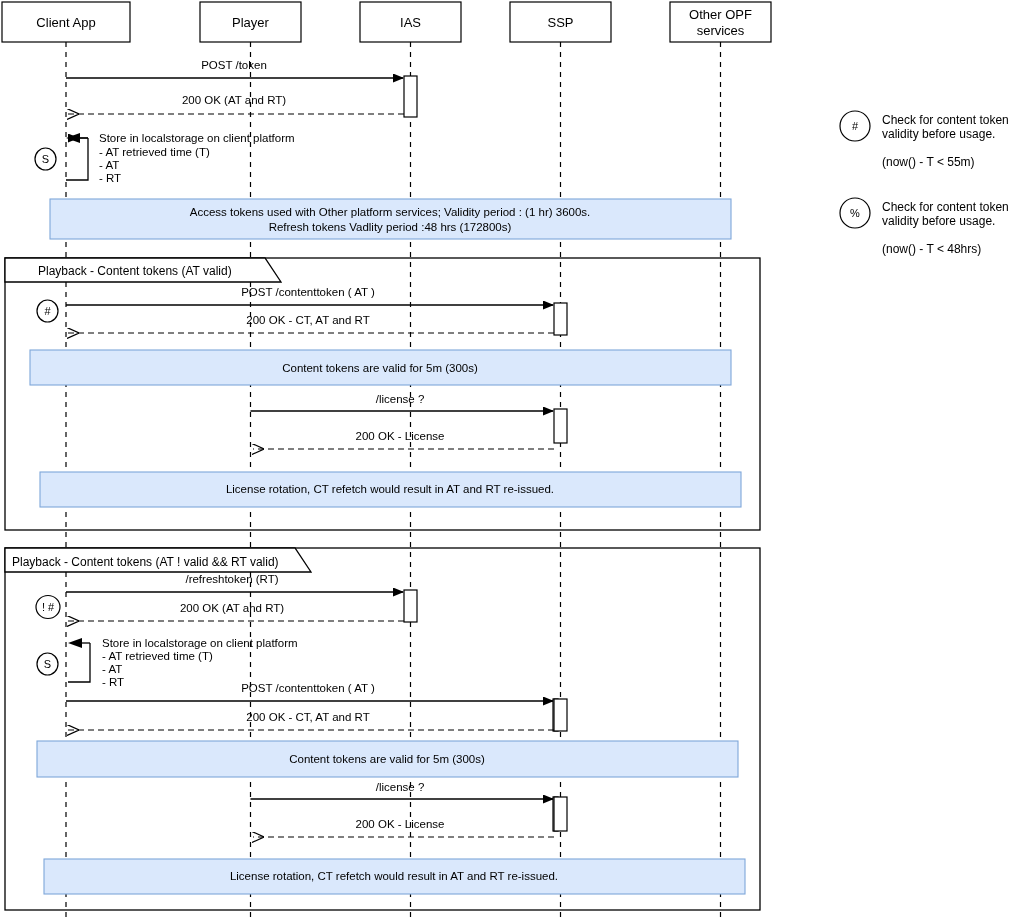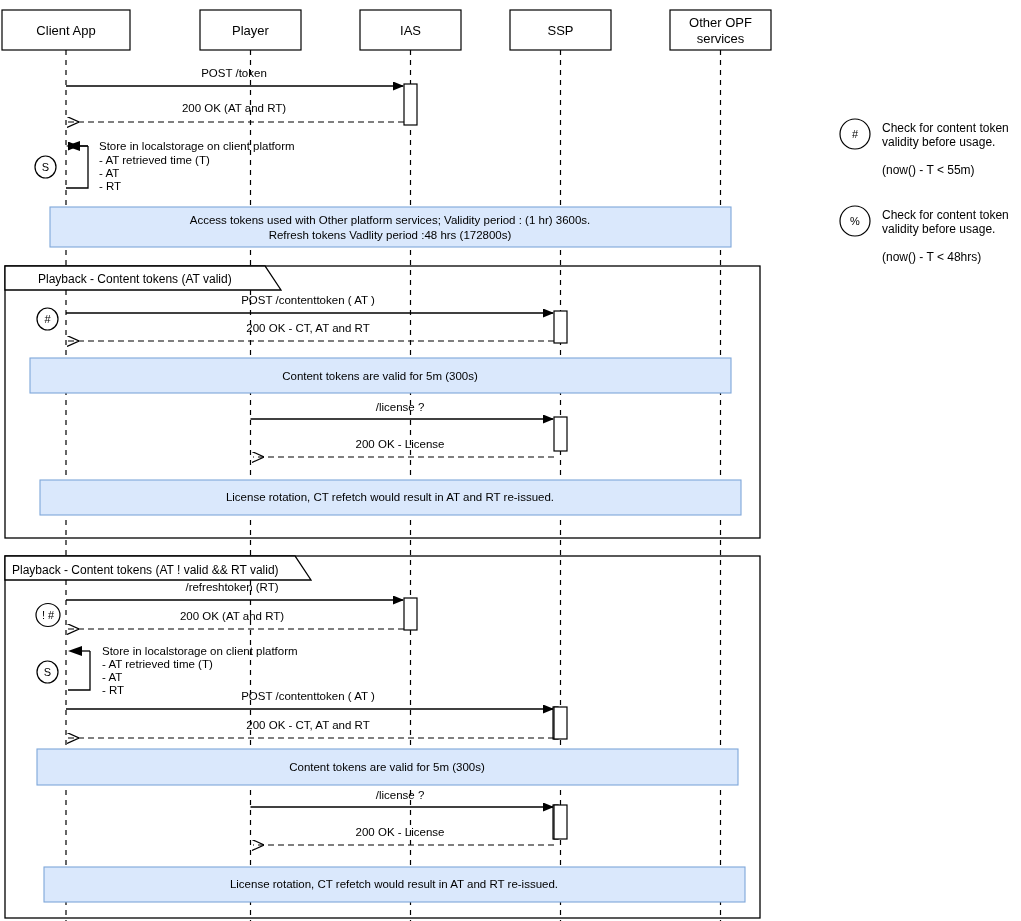--- a/index.html
+++ b/index.html
@@ -11,21 +11,21 @@
     font-family: "Liberation Sans", sans-serif;
     width: 1021px;
     height: 921px;
     position: relative;
     overflow: hidden;
     color: #000000;
   }
   #diagram-root {
     position: absolute;
     left: 0;
-    top: 8px;
+    top: 0;
     width: 1021px;
     height: 850px;
   }
   svg.diagram {
     display: block;
     width: 1021px;
     height: 921px;
   }
   .lifeline-box rect {
     fill: #ffffff;

